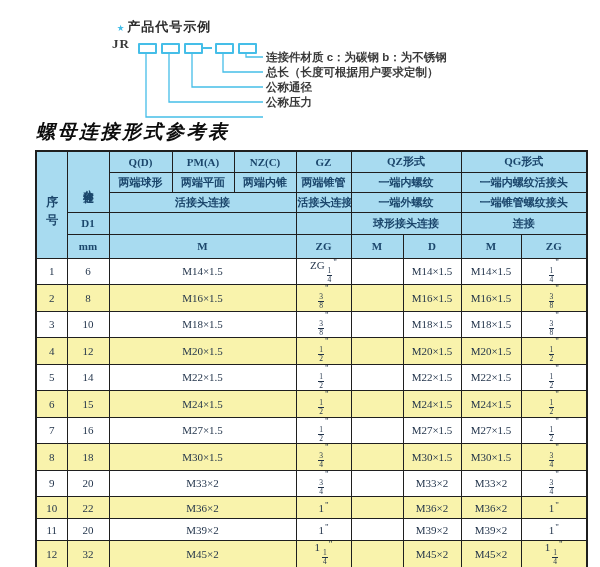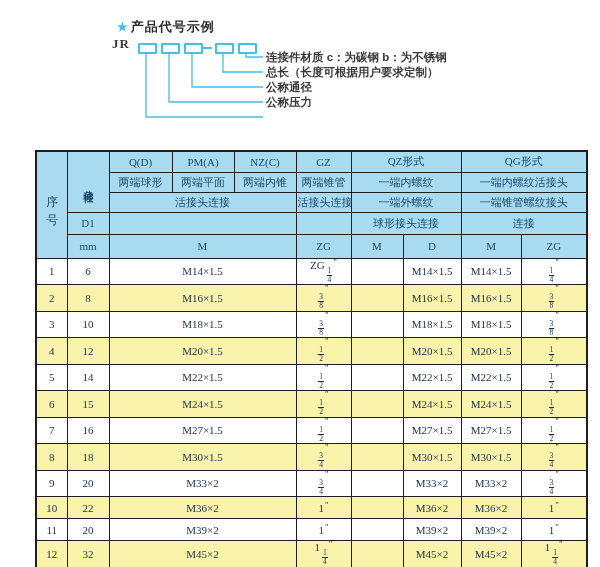--- a/index.html
+++ b/index.html
@@ -11,21 +11,21 @@
     --body-text:#1f3148;
   }
   html,body{margin:0;padding:0;background:#fff;}
   .stage{
     position:relative;width:600px;height:567px;background:#ffffff;
     font-family:"Liberation Serif","DejaVu Serif",serif;overflow:hidden;
   }
   
   .diagram-heading{
     position:absolute;left:117px;top:18px;font-size:13px;font-weight:bold;
-    color:#2b2b2b;font-family:Liberation Serif, serif;
+    color:#2b2b2b;font-family:Liberation Mono, monospace;
     letter-spacing:1px;
   }
   .diagram-heading .star{color:var(--accent-cyan);margin-right:2px;font-size:12px;}
   .code-prefix{
     position:absolute;left:112px;top:36px;font-size:13px;font-weight:bold;color:#3a3a3a;
     font-family:Liberation Serif, serif;letter-spacing:1px;
   }
   .code-box{
     position:absolute;top:43px;width:15px;height:7px;background:#fff;
     border:2px solid var(--accent-cyan);border-radius:1px;
@@ -48,21 +48,21 @@
     border-collapse:collapse;table-layout:fixed;
     border:2px solid var(--border);
     font-family:"Liberation Serif","DejaVu Serif",serif;
   }
   table.ref th,table.ref td{
     border:1px solid var(--border);padding:0 1px;text-align:center;vertical-align:middle;
     overflow:hidden;white-space:nowrap;
   }
   table.ref th{
     background:var(--header-bg);color:var(--header-text);
-    font-weight:normal;font-size:11px;
+    font-weight:bold;font-size:11px;
   }
   table.ref td{color:var(--body-text);font-size:11px;height:21px;background:#ffffff;}
   tr.alt td{background:var(--row-alt-bg);}
   tr.h-a{height:21px;}tr.h-b{height:20px;}tr.h-c{height:20px;}tr.h-d{height:22px;padding-left:16px;}tr.h-e{height:24px;}
   .vspan{writing-mode:vertical-lr;display:inline-block;}
   .vspan.sp-wide{letter-spacing:1.6em;font-size:12px;}
   .vspan.sp-tight{letter-spacing:0.08em;font-size:10.5px;}
   
   .pre{margin-right:2px;}
   .fr{
@@ -98,20 +98,21 @@
       <polyline points="169,52 169,102 263,102"></polyline>
       <polyline points="146,52 146,117 263,117"></polyline>
     </g>
   </svg>
 
   <div class="dlabel" style="top:65px">总长（长度可根据用户要求定制）</div>
   <div class="dlabel" style="top:50px">连接件材质  c：为碳钢  b：为不锈钢</div>
   <div class="dlabel" style="top:80px">公称通径</div>
   <div class="dlabel" style="top:95px">公称压力</div>
 
+  <h1 class="table-title">螺母连接形式参考表</h1>
 
   <table class="ref">
     <colgroup>
       <col style="width:31px">
         <col style="width:42px">
       <col style="width:63px">
         <col style="width:62px">
         <col style="width:62px">
       <col style="width:55px">
         <col style="width:52px">

